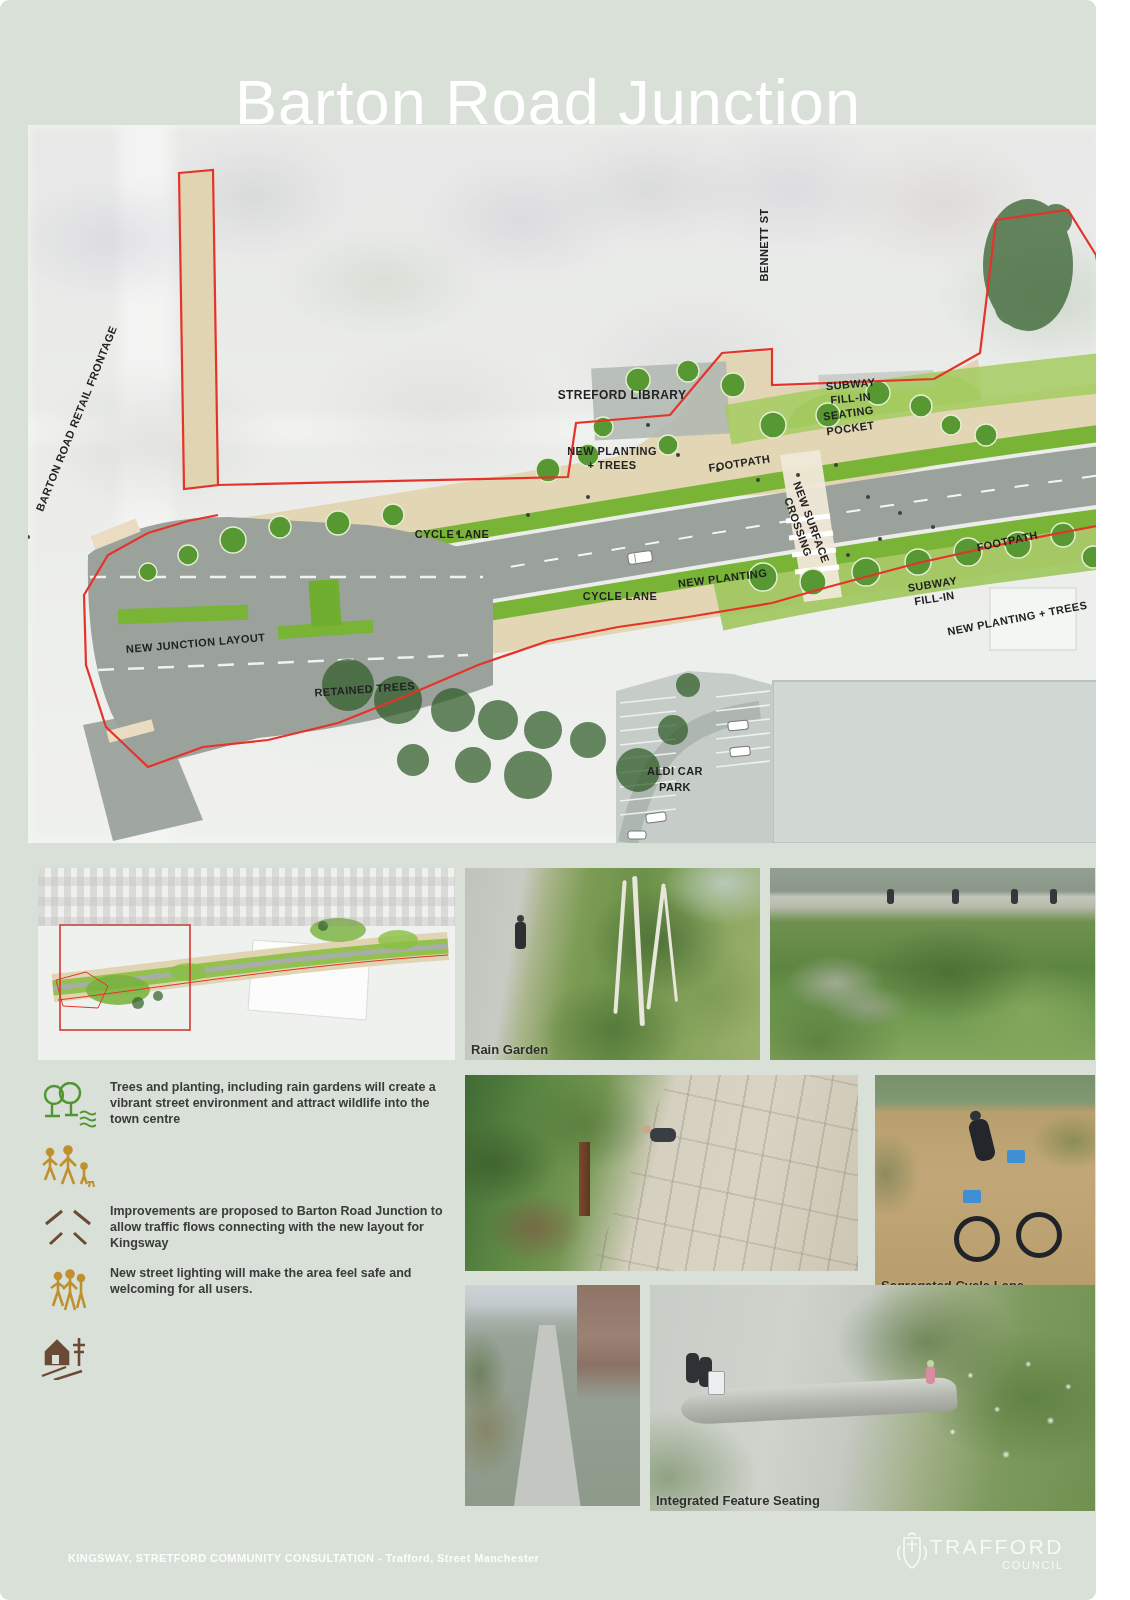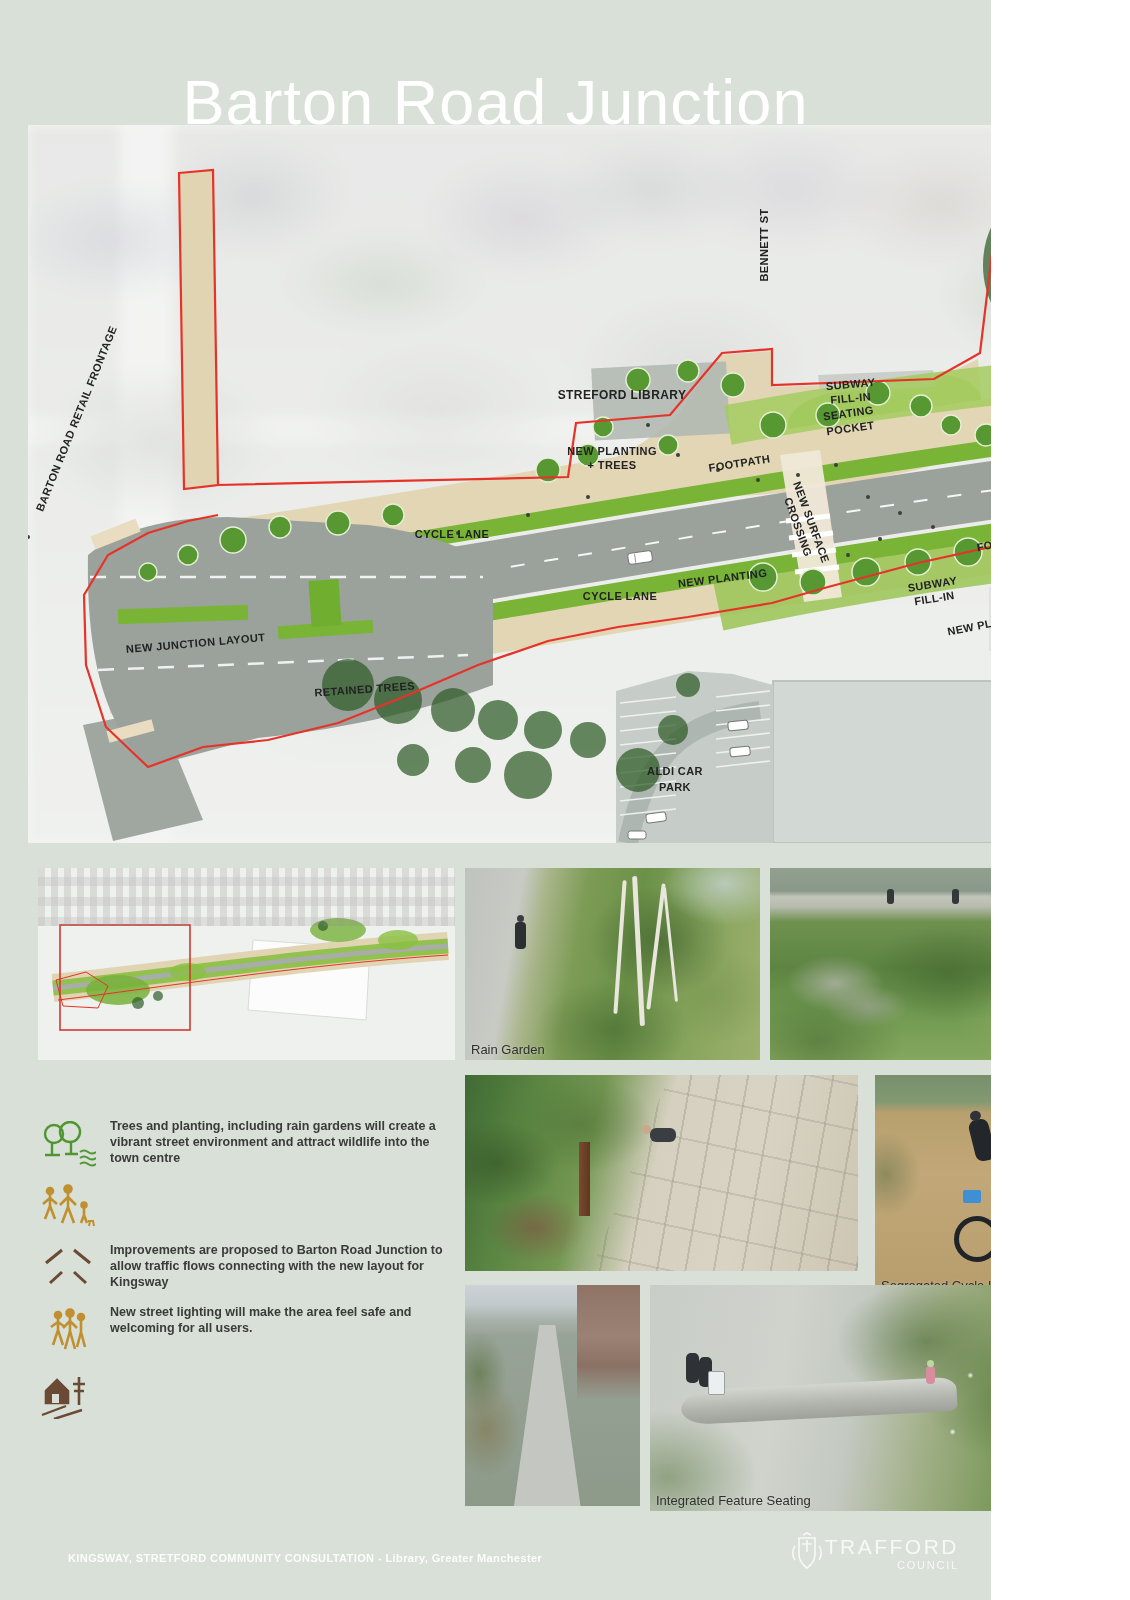--- a/index.html
+++ b/index.html
@@ -1,17 +1,17 @@
 <!DOCTYPE html>
 <html><head>
 <meta charset="utf-8">
 <style>
   html,body{margin:0;padding:0;}
   body{font-family:"Liberation Sans",sans-serif;}
-  .poster{position:relative;width:991px;height:1600px;background:#d8e0d7;overflow:hidden;}
+  .poster{position:relative;width:1096px;height:1600px;background:#d8e0d7;overflow:hidden;border-radius:9px;}
 
   
   .title{position:absolute;top:24px;left:0;width:100%;text-align:center;
     font-size:63px;font-weight:400;color:#ffffff;letter-spacing:1px;}
 
   
   .map-panel{position:absolute;left:28px;top:125px;width:1074px;height:718px;
     background:#eef0ec;overflow:hidden;}
   .aerial{position:absolute;inset:0;filter:blur(5px);
     background:
@@ -36,21 +36,21 @@
   .plan-svg text{font-family:"Liberation Sans",sans-serif;font-weight:bold;fill:#222;letter-spacing:.4px;}
 
   
   .minimap{position:absolute;left:38px;top:868px;width:417px;height:192px;background:#eef1ed;overflow:hidden;}
   .mm-houses{position:absolute;left:0;top:0;width:100%;height:58px;opacity:.45;
     background:
       repeating-linear-gradient(90deg, rgba(150,140,142,.5) 0 7px, transparent 7px 13px),
       repeating-linear-gradient(0deg, rgba(130,125,128,.35) 0 9px, transparent 9px 20px);}
 
   .photo{position:absolute;overflow:hidden;}
-  .caption{position:absolute;left:6px;bottom:3px;font-size:13px;font-weight:normal;color:#2d2f2d;
+  .caption{position:absolute;left:6px;bottom:3px;font-size:13px;font-weight:bold;color:#2d2f2d;
     text-shadow:0 0 3px rgba(255,255,255,.35);}
 
   
   .p-rain{left:465px;top:868px;width:295px;height:192px;
     background:
       radial-gradient(90px 60px at 88% 8%, rgba(205,216,222,.7), transparent 70%),
       radial-gradient(100px 80px at 66% 38%, rgba(52,84,38,.55), transparent 70%),
       radial-gradient(90px 70px at 84% 66%, rgba(116,146,76,.5), transparent 70%),
       radial-gradient(110px 70px at 50% 84%, rgba(66,100,46,.5), transparent 70%),
       linear-gradient(100deg,#bfc3bd 0%,#c8cbc4 18%,#a8b489 26%,#7d9c55 38%,#6b9148 55%,#86a45c 75%,#9db06e 100%);}
@@ -122,21 +122,21 @@
       linear-gradient(100deg,#c9cdc7 0%,#cfd3cc 30%,#c4c9c2 46%,#a2b088 62%,#7e9a5e 78%,#6f9150 100%);}
   .bench{position:absolute;left:7%;top:44%;width:62%;height:34px;
     background:linear-gradient(180deg,#d3d6cf 0%,#b2b6ae 55%,#9da199 100%);
     border-radius:120px 60px 30px 90px / 60px 40px 20px 50px;transform:rotate(-3deg);}
   .person6{position:absolute;width:13px;height:30px;background:#2e3236;border-radius:5px;}
   .case6{position:absolute;left:13%;top:38%;width:15px;height:22px;background:#eceff0;border:1px solid #9aa0a2;border-radius:2px;}
   .child6{position:absolute;left:62%;top:36%;width:9px;height:18px;background:#d88ca0;border-radius:4px;}
   .child6::before{content:"";position:absolute;left:1px;top:-6px;width:7px;height:7px;border-radius:50%;background:#bcd8a0;}
 
   
-  .bullets{position:absolute;left:38px;top:1080px;width:424px;margin-top:39px;}
+  .bullets{position:absolute;left:38px;top:1080px;width:424px;}
   .bullet{display:flex;gap:12px;margin-bottom:14px;align-items:flex-start;}
   .bicon{flex:0 0 60px;display:flex;justify-content:center;padding-top:2px;}
   .bullet p{margin:0;font-size:12.5px;font-weight:bold;color:#3b3b3b;line-height:1.27;}
 
   
   .footer-text{position:absolute;left:68px;top:1552px;font-size:11px;font-weight:bold;
     color:rgba(255,255,255,.92);letter-spacing:.4px;}
   .council{position:absolute;right:32px;top:1532px;display:flex;align-items:center;
     color:rgba(255,255,255,.8);}
   .council .name{font-size:21px;letter-spacing:2.5px;font-weight:400;line-height:1;}
@@ -464,21 +464,21 @@
         <svg width="56" height="50" viewBox="0 0 56 50" stroke="#6b4a35" stroke-width="2.6" fill="#6b4a35">
           <path d="M6,22 L17,11 L28,22 V34 H6 Z"></path>
           <rect x="12" y="25" width="7" height="9" fill="#d8e0d7" stroke="none"></rect>
           <path d="M39,8 V36 M33,15 H45 M34,22 H44" fill="none"></path>
           <path d="M2,46 L26,37 M14,50 L42,41" fill="none" stroke-width="2.4"></path>
         </svg>
       </div>
     </div>
   </div>
 
-  <div class="footer-text">KINGSWAY, STRETFORD  COMMUNITY CONSULTATION - Library, Greater Manchester</div>
+  <div class="footer-text">KINGSWAY, STRETFORD  COMMUNITY CONSULTATION - Trafford, Street Manchester</div>
 
   <div class="council">
     <svg width="36" height="42" viewBox="0 0 36 42" fill="none" stroke="rgba(255,255,255,0.8)" stroke-width="1.6">
       <path d="M10,6 H26 V22 C26,31 18,36 18,36 C18,36 10,31 10,22 Z"></path>
       <path d="M13,12 H23 M18,8 V20"></path>
       <path d="M6,14 C3,18 3,24 6,28 M30,14 C33,18 33,24 30,28"></path>
       <path d="M14,3 L18,1 L22,3"></path>
     </svg>
     <div>
       <div class="name">TRAFFORD</div>

